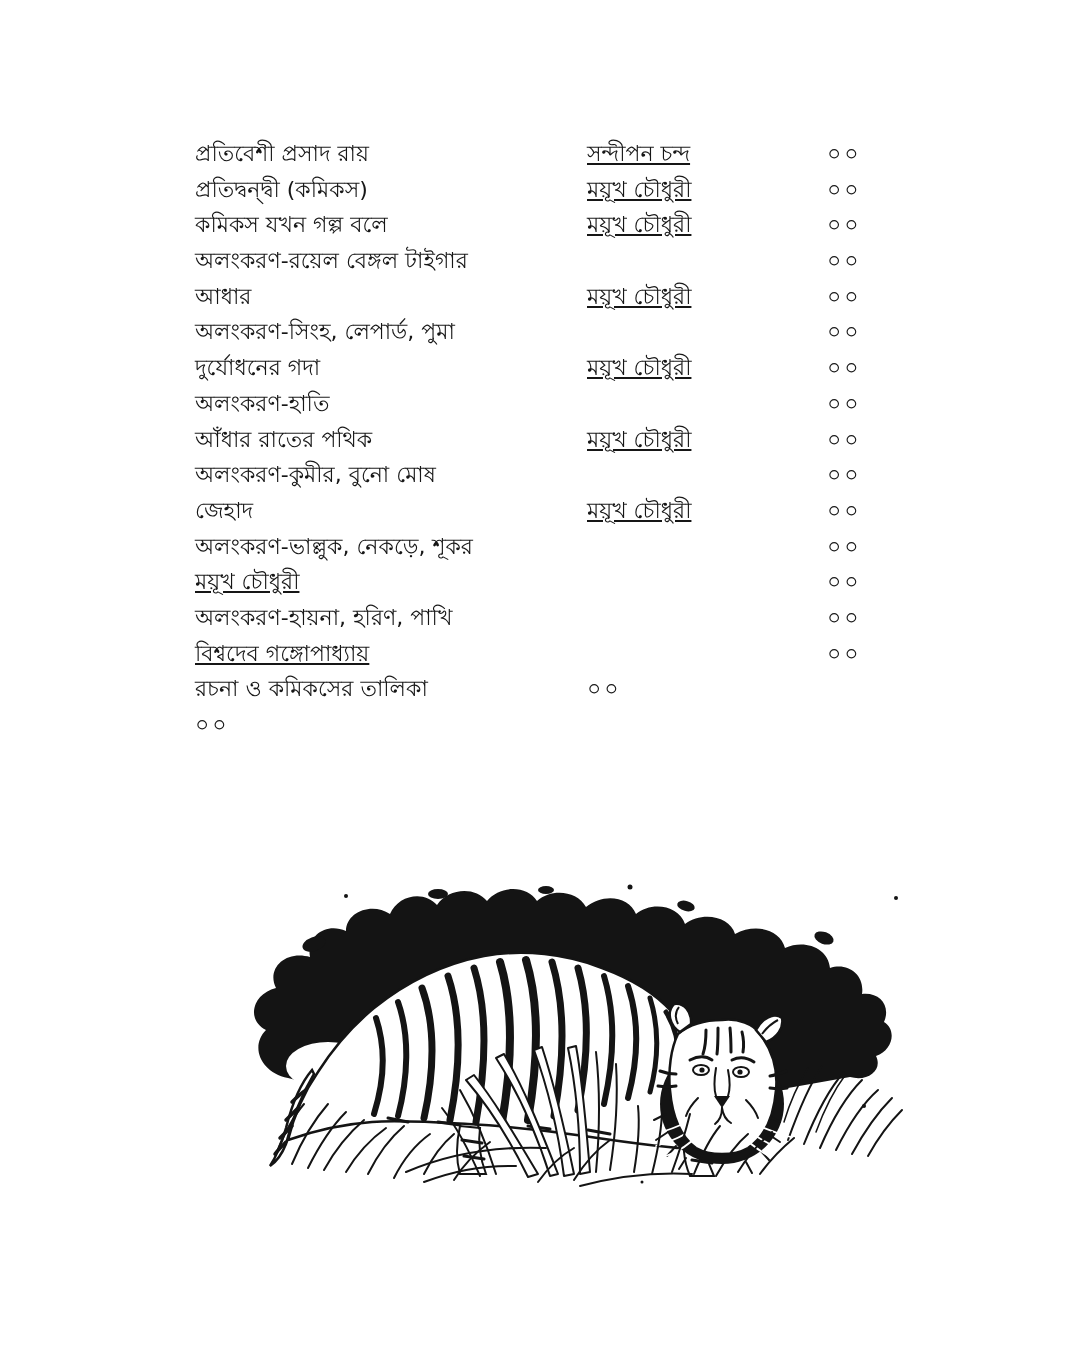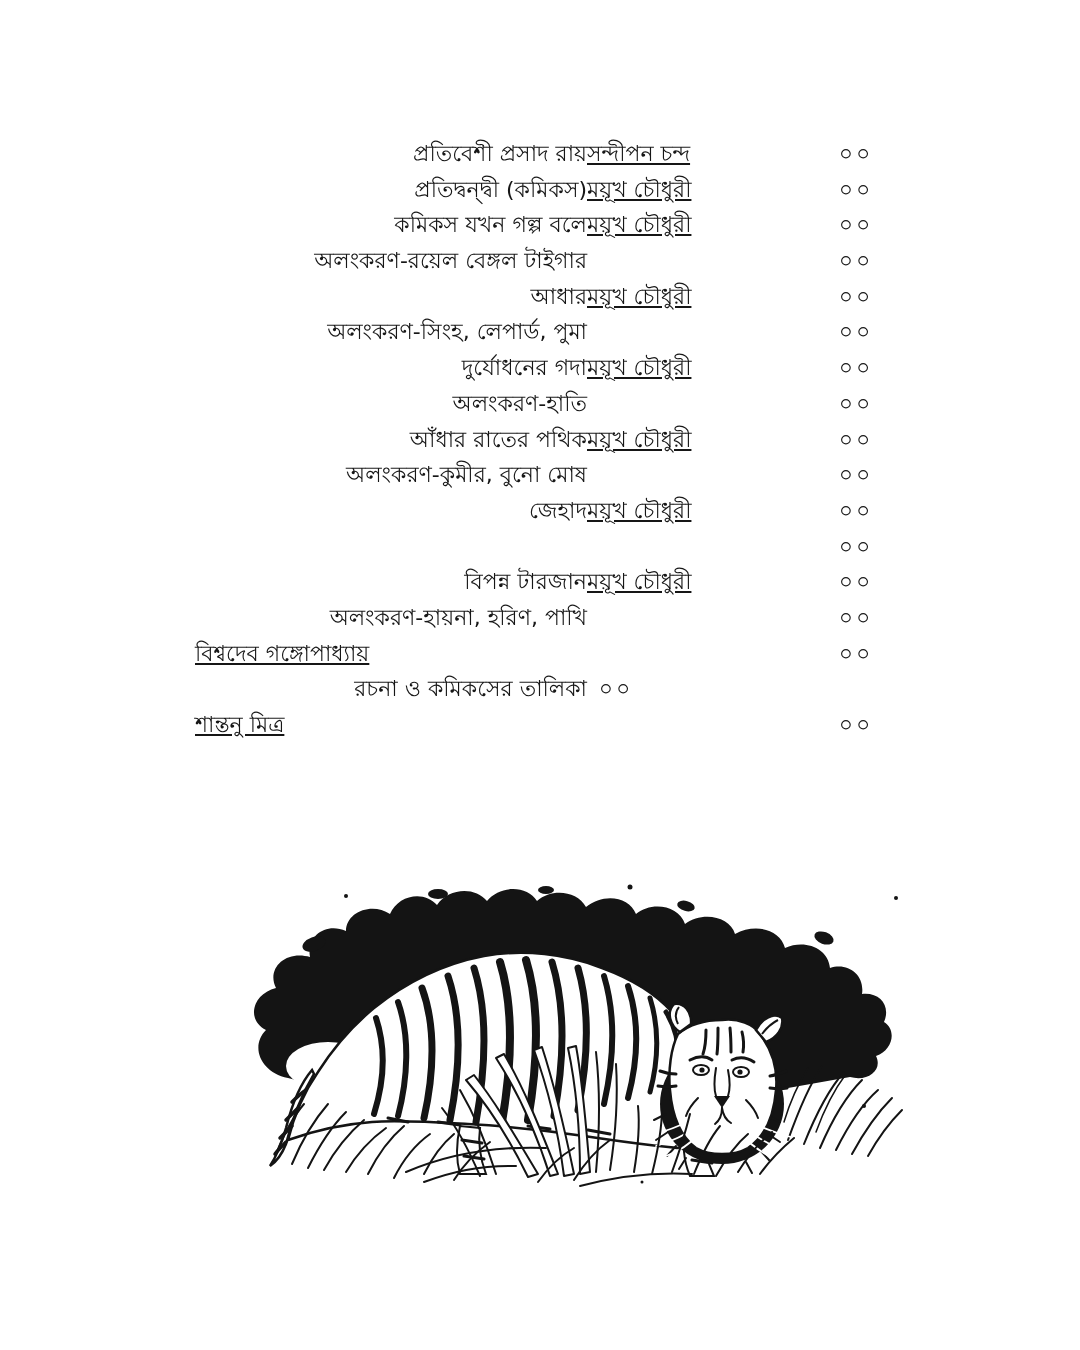--- a/index.html
+++ b/index.html
@@ -3,23 +3,23 @@
 <meta charset="utf-8">
 <style>
   html,body{margin:0;padding:0;}
   body{
     width:1080px;height:1350px;background:#ffffff;position:relative;overflow:hidden;
     font-family:"DejaVu Sans","Liberation Sans",sans-serif;
     color:#161616;
   }
   .toc{position:absolute;left:195px;top:136px;width:690px;}
   .toc-row{display:flex;align-items:baseline;height:35.7px;font-size:22px;line-height:35.7px;}
-  .cell-title{width:392px;white-space:nowrap;overflow:visible;text-align:right;}
+  .cell-title{width:392px;white-space:nowrap;overflow:visible;}
   .cell-author{flex:1;white-space:nowrap;text-decoration:underline;}
-  .cell-page{width:58px;text-align:center;letter-spacing:3px;}
+  .cell-page{width:58px;text-align:left;letter-spacing:3px;}
   .illus{position:absolute;left:228px;top:882px;width:682px;height:310px;}
   .illus svg{display:block;width:682px;height:310px;}
 </style>
 </head>
 <body>
 
 <div class="toc">
   <div class="toc-row">
     <span class="cell-title">প্রতিবেশী প্রসাদ রায়</span>
     <span class="cell-author">সন্দীপন চন্দ</span>
@@ -69,43 +69,42 @@
     <span class="cell-title">অলংকরণ-কুমীর, বুনো মোষ</span>
     <span class="cell-author"></span>
     <span class="cell-page">০০</span>
   </div>
   <div class="toc-row">
     <span class="cell-title">জেহাদ</span>
     <span class="cell-author">ময়ূখ চৌধুরী</span>
     <span class="cell-page">০০</span>
   </div>
   <div class="toc-row">
-    <span class="cell-author"></span>
-    <span class="cell-page">০০</span>
-  </div>
-  <div class="toc-row">
-    <span class="cell-title">বিপন্ন টারজান</span>
+    <span class="cell-title">অলংকরণ-ভাল্লুক, নেকড়ে, শূকর</span>
+    <span class="cell-author"></span>
+    <span class="cell-page">০০</span>
+  </div>
+  <div class="toc-row">
     <span class="cell-author">ময়ূখ চৌধুরী</span>
     <span class="cell-page">০০</span>
   </div>
   <div class="toc-row">
     <span class="cell-title">অলংকরণ-হায়না, হরিণ, পাখি</span>
     <span class="cell-author"></span>
     <span class="cell-page">০০</span>
   </div>
   <div class="toc-row">
     <span class="cell-author">বিশ্বদেব গঙ্গোপাধ্যায়</span>
     <span class="cell-page">০০</span>
   </div>
   <div class="toc-row">
     <span class="cell-title">রচনা ও কমিকসের তালিকা</span>
     <span class="cell-page">০০</span>
   </div>
   <div class="toc-row">
-    <span class="cell-author">শান্তনু মিত্র</span>
     <span class="cell-page">০০</span>
   </div>
 </div>
 
 <div class="illus">
   <svg viewBox="0 0 682 310" xmlns="http://www.w3.org/2000/svg">
     <title>Black-and-white ink drawing of a Royal Bengal tiger crouching low in tall grass with dark foliage behind it</title>
 
     <g fill="#141414">
       <path d="M60,196 C32,190 22,164 38,148 C18,138 24,112 48,106 C38,86 58,68 82,75 C78,54 98,40 118,49

